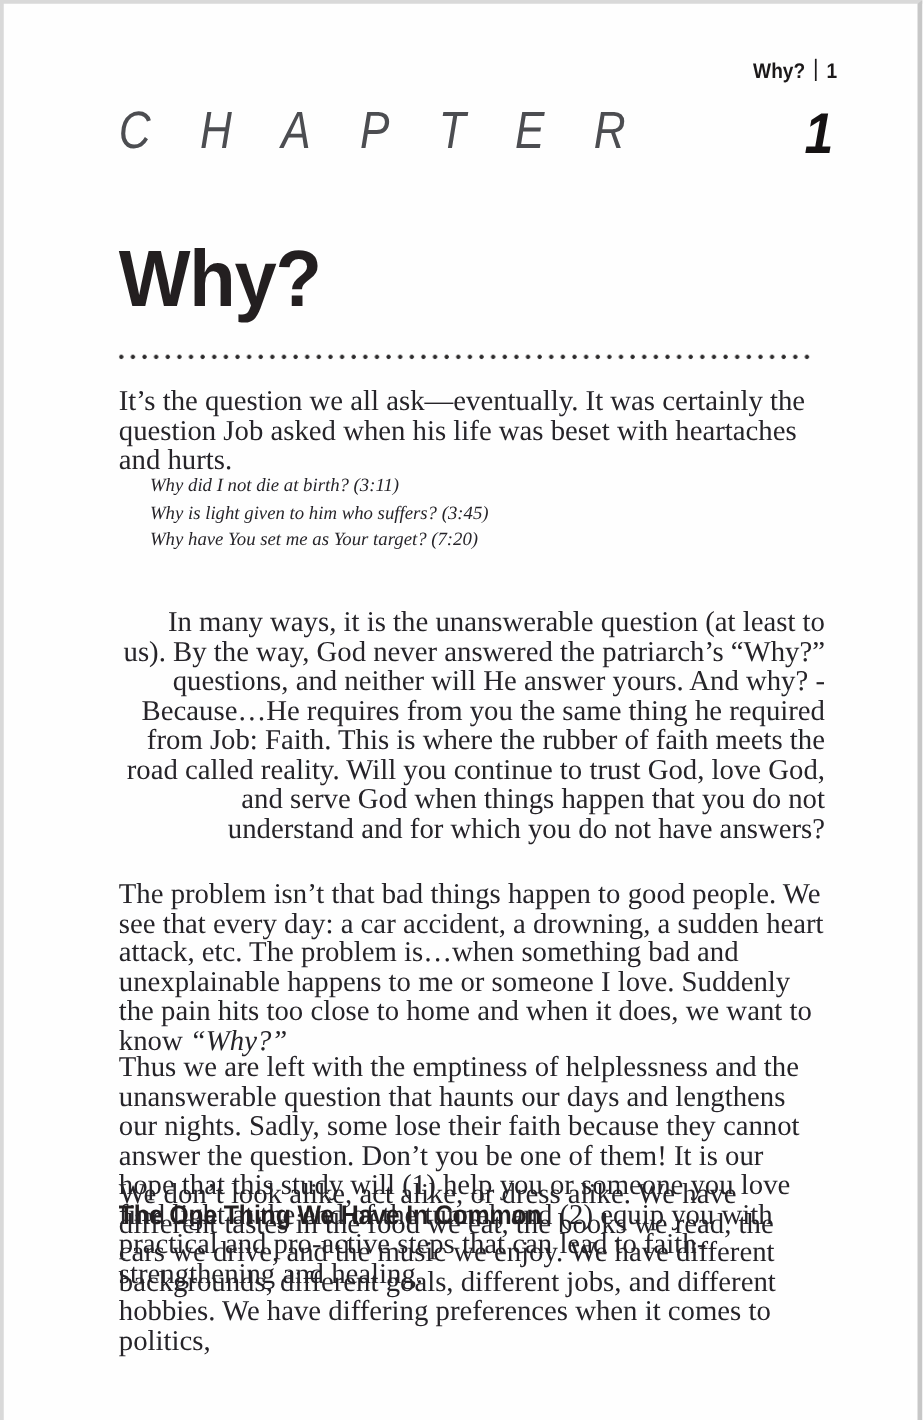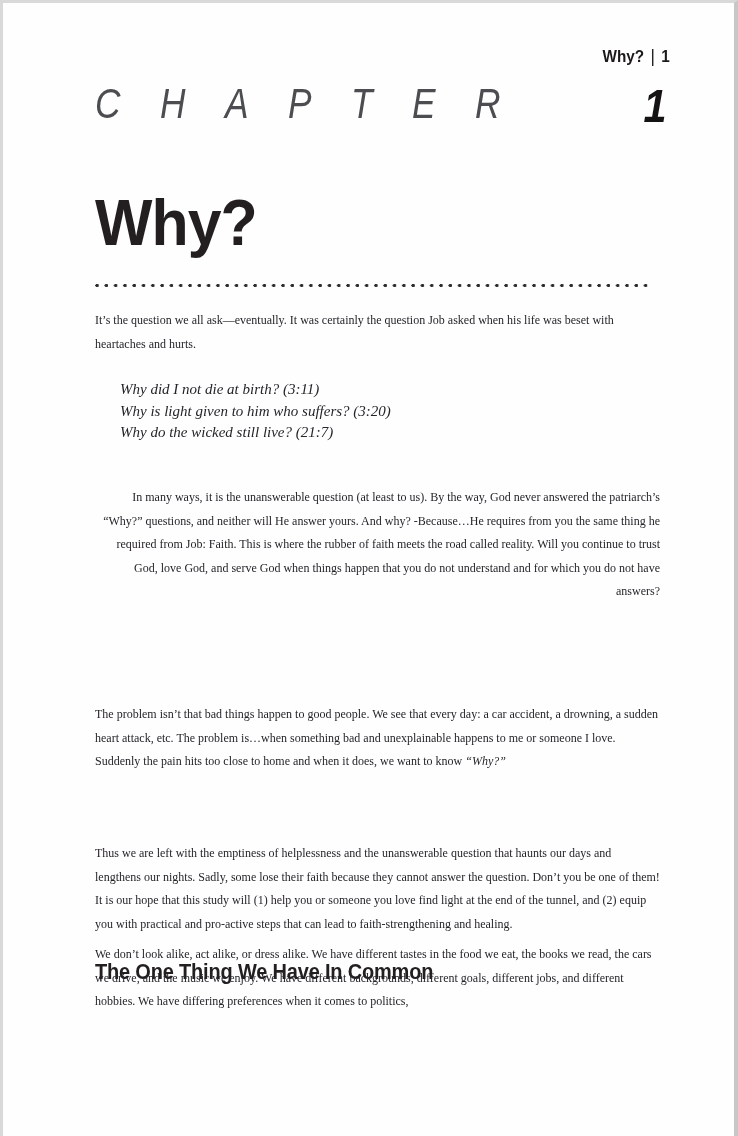--- a/index.html
+++ b/index.html
@@ -93,21 +93,21 @@
     background-size: 9.3px 5px;
     background-repeat: repeat-x;
   }
 
   
   .body-text {
     position: absolute;
     left: 92px;
     width: 565px;
     margin: 0;
-    font-size: 12px;
+    font-size: 23px;
     line-height: 23.5px;
     color: #262429;
     text-align: left;
   }
   .p1 { top: 306px; }
   .p2 { top: 483px; text-align: right; }
   .p3 { top: 700px; }
   .p4 { top: 839px; }
   .p5 { top: 940px; }
   .inline-italic { font-style: italic; }
@@ -158,22 +158,22 @@
   </div>
 
   <h1 class="chapter-title">Why?</h1>
 
   <div class="dotted-rule"></div>
 
   <p class="body-text p1">It’s the question we all ask—eventually. It was certainly the question Job asked when his life was beset with heartaches and hurts.</p>
 
   <div class="scripture-quote">
     <div class="quote-line">Why did I not die at birth? (3:11)</div>
-    <div class="quote-line">Why is light given to him who suffers? (3:20)</div>
-    <div class="quote-line">Why do the wicked still live? (21:7)</div>
+    <div class="quote-line">Why is light given to him who suffers? (3:45)</div>
+    <div class="quote-line">Why have You set me as Your target? (7:20)</div>
   </div>
 
   <p class="body-text p2">In many ways, it is the unanswerable question (at least to us). By the way, God never answered the patriarch’s “Why?” questions, and neither will He answer yours. And why? -Because…He requires from you the same thing he required from Job: Faith. This is where the rubber of faith meets the road called reality. Will you continue to trust God, love God, and serve God when things happen that you do not understand and for which you do not have answers?</p>
 
   <p class="body-text p3"><span>The problem isn’t that bad things happen to good people. We see that every day: a car accident, a drowning, a sudden heart attack, etc. The problem is…when something bad and unexplainable happens to me or someone I love. Suddenly the pain hits too close to home and when it does, we want to know </span><span class="inline-italic">“Why?”</span></p>
 
   <p class="body-text p4">Thus we are left with the emptiness of helplessness and the unanswerable question that haunts our days and lengthens our nights. Sadly, some lose their faith because they cannot answer the question. Don’t you be one of them! It is our hope that this study will (1) help you or someone you love find light at the end of the tunnel, and (2) equip you with practical and pro-active steps that can lead to faith-strengthening and healing.</p>
 
   <h2 class="section-heading">The One Thing We Have In Common</h2>
 

